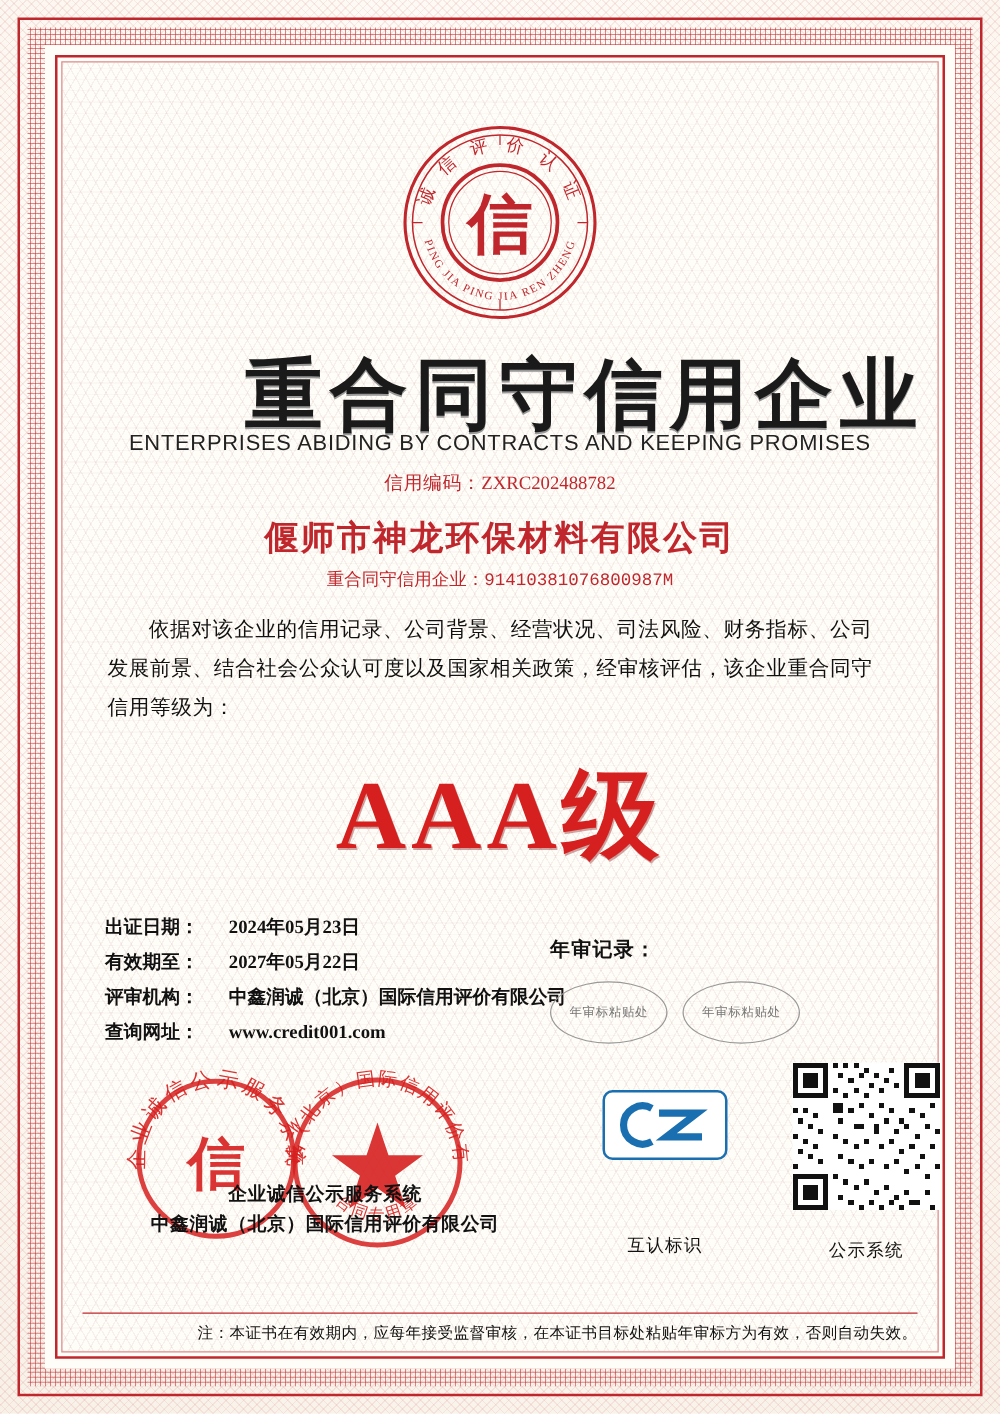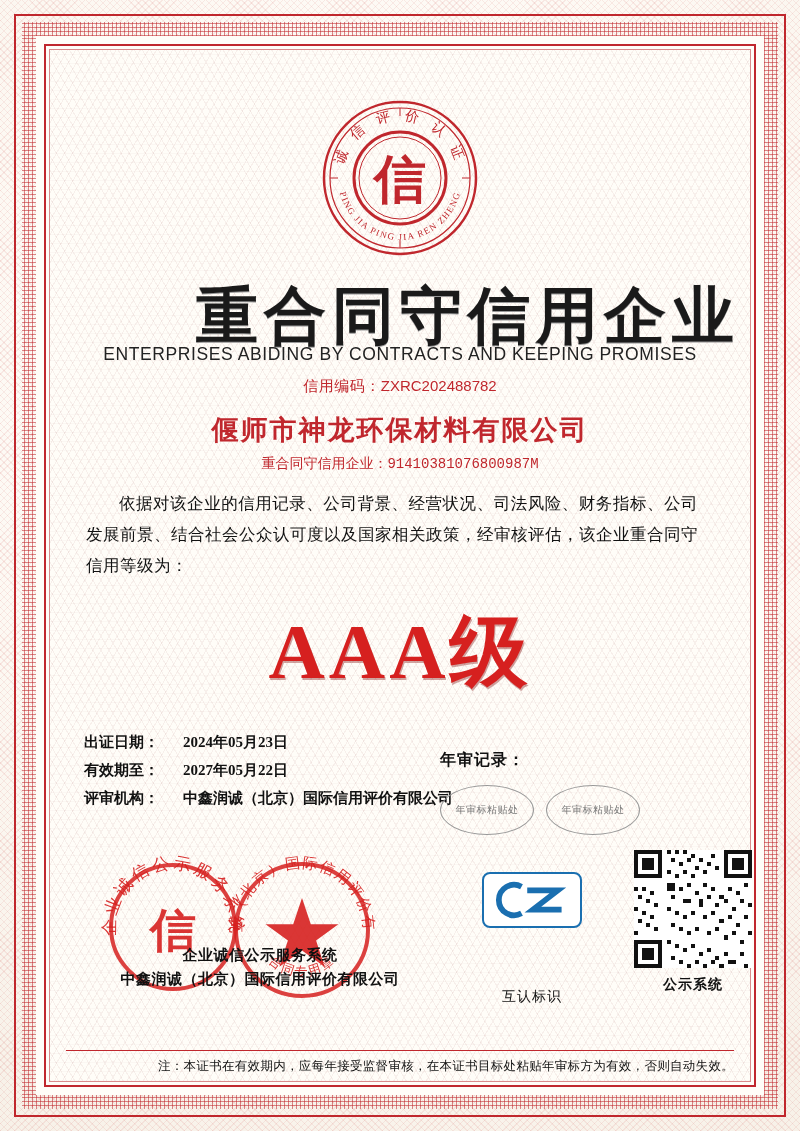--- a/index.html
+++ b/index.html
@@ -85,21 +85,21 @@
     text-align:center;
     font-family:"Liberation Sans", sans-serif;
     font-size:17.5px;letter-spacing:.6px;color:#222;
   }
   .credit-no{
     position:absolute;top:317px;left:0;right:0;
     text-align:center;
     font-size:15px;color:#c0272d;letter-spacing:.5px;
     font-family:"Liberation Sans", sans-serif;
   }
-  .credit-no .code{font-family:Liberation Sans, sans-serif;letter-spacing:0;}
+  .credit-no .code{font-family:Liberation Serif, serif;letter-spacing:0;}
   .company{
     position:absolute;top:352px;left:0;right:0;
     text-align:center;
     font-size:27px;font-weight:bold;color:#c0272d;letter-spacing:2px;
   }
   .uscc{
     position:absolute;top:395px;left:0;right:0;
     text-align:center;
     font-size:14px;color:#c0272d;
   }
@@ -169,21 +169,21 @@
     border:2px solid #1a6fb0;border-radius:8px;
     display:flex;align-items:center;justify-content:center;
     background:#fff;
   }
   .mutual .lbl{margin-top:60px;font-size:14px;font-weight:normal;color:#111;letter-spacing:1px;}
 
   .qrwrap{
     position:absolute;left:548px;top:0px;width:150px;text-align:center;
   }
   .qr{width:118px;height:118px;margin:0 auto;background:#fff;}
-  .qrwrap .lbl{margin-top:8px;font-size:14px;font-weight:bold;color:#111;letter-spacing:1px;}
+  .qrwrap .lbl{margin-top:24px;font-size:14px;font-weight:normal;color:#111;letter-spacing:1px;}
 
   
   .note{
     position:absolute;left:6px;right:6px;bottom:-4px;
     text-align:right;font-size:12.5px;color:#111;letter-spacing:.3px;
     border-top:1px solid #c0272d;padding-top:7px;
   }
 </style>
 </head>
 <body>
@@ -243,20 +243,23 @@
 
     <div class="details">
       <div class="row">
         <span class="label">出证日期：</span><span class="value">2024年05月23日</span>
       </div>
       <div class="row">
         <span class="label">有效期至：</span><span class="value">2027年05月22日</span>
       </div>
       <div class="row">
         <span class="label">评审机构：</span><span class="value">中鑫润诚（北京）国际信用评价有限公司</span>
+      </div>
+      <div class="row">
+        <span class="label">查询网址：</span><span class="value">www.credit001.com</span>
       </div>
     </div>
 
     <div class="annual">
       <div class="ttl">年审记录：</div>
       <div class="slots">
         <div class="slot">年审标粘贴处</div>
         <div class="slot">年审标粘贴处</div>
       </div>
     </div>

